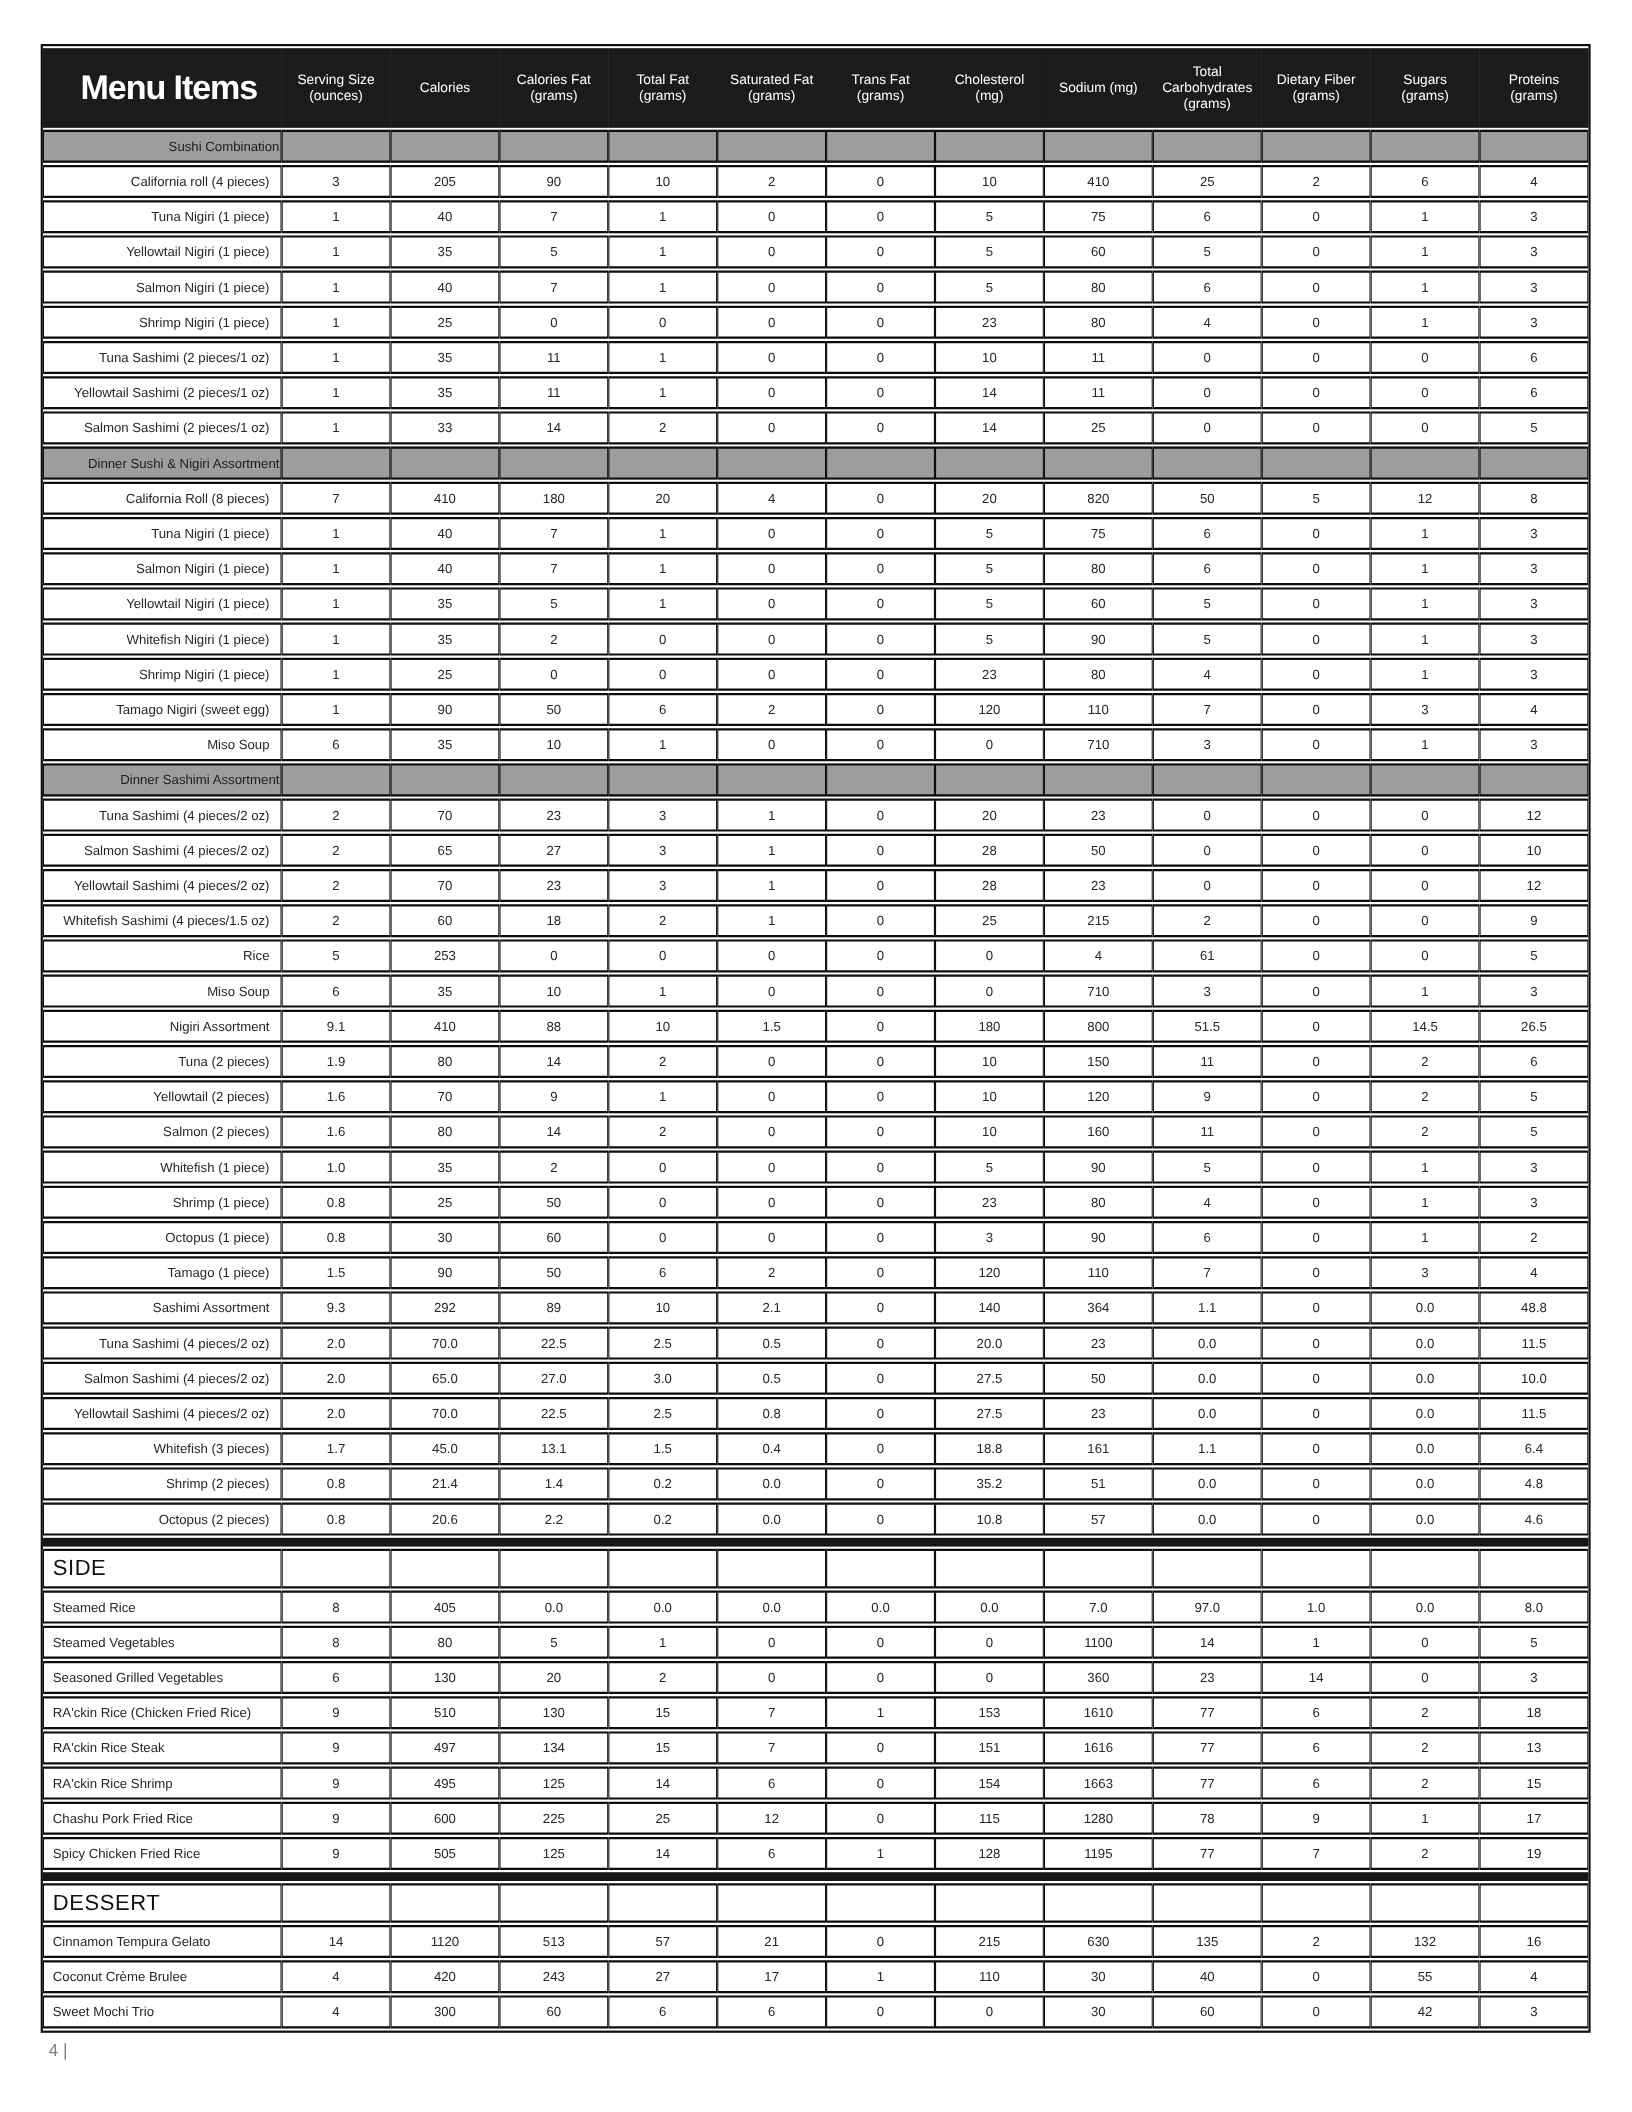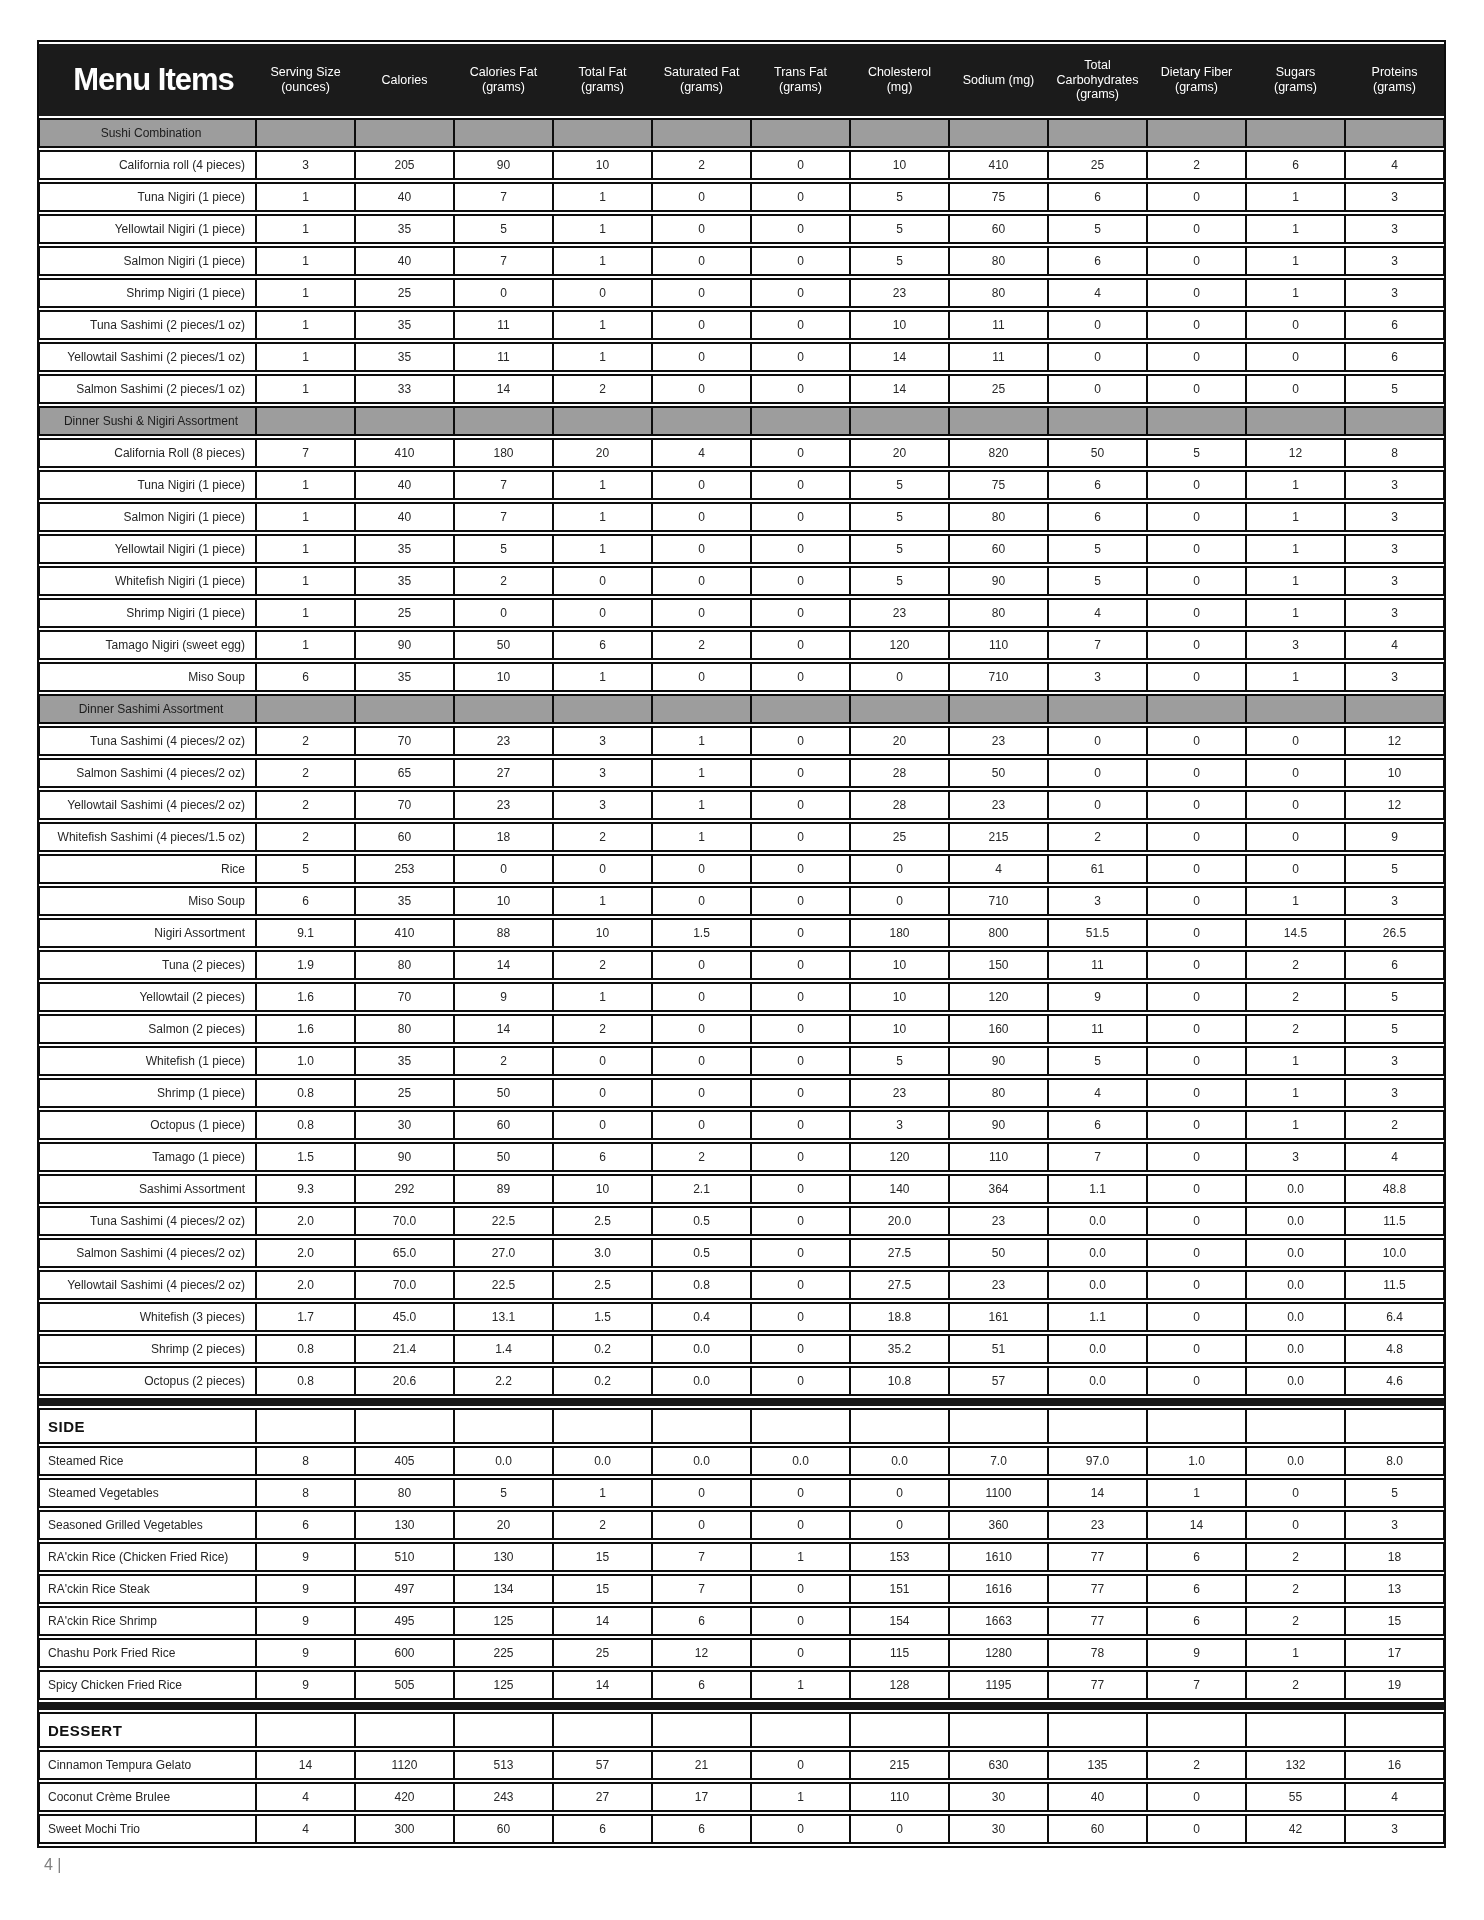--- a/index.html
+++ b/index.html
@@ -83,39 +83,39 @@
   
   tr.section-gray td {
     background: #9d9d9d;
     border-left: 1px solid #0d0d0d;
     border-right: 1px solid #0d0d0d;
     border-top: 2px solid #0d0d0d;
     border-bottom: 2px solid #0d0d0d;
     height: 24px;
   }
   tr.section-gray td.label {
-    text-align: center;
+    text-align: right;
     padding-left: 8px;
     font-size: 12px;
     color: #1c1c1c;
   }
   
   tr.section-white td {
     background: #ffffff;
     border-left: 1px solid #0d0d0d;
     border-right: 1px solid #0d0d0d;
     border-top: 2px solid #0d0d0d;
     border-bottom: 2px solid #0d0d0d;
     height: 30px;
   }
   tr.section-white td.label {
     text-align: left;
     padding-left: 8px;
-    font-size: 15px;
-    font-weight: bold;
+    font-size: 20px;
+    font-weight: normal;
     letter-spacing: 0.5px;
     color: #111111;
   }
   
   tr.band td {
     background: #161616;
     height: 8px;
     padding: 0;
     border: none;
   }

